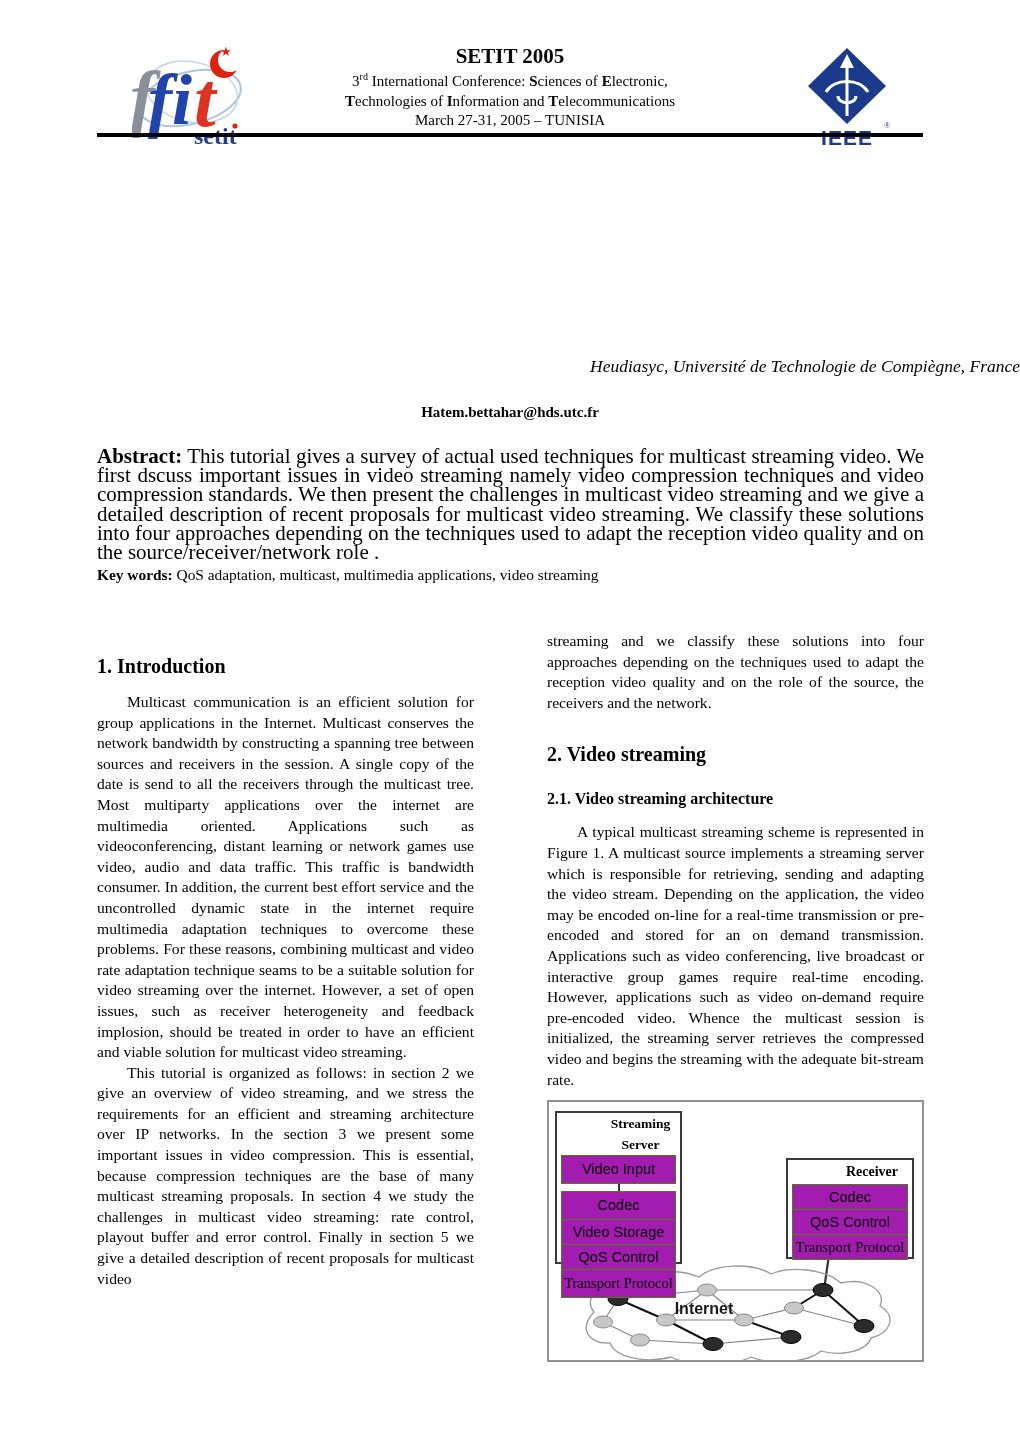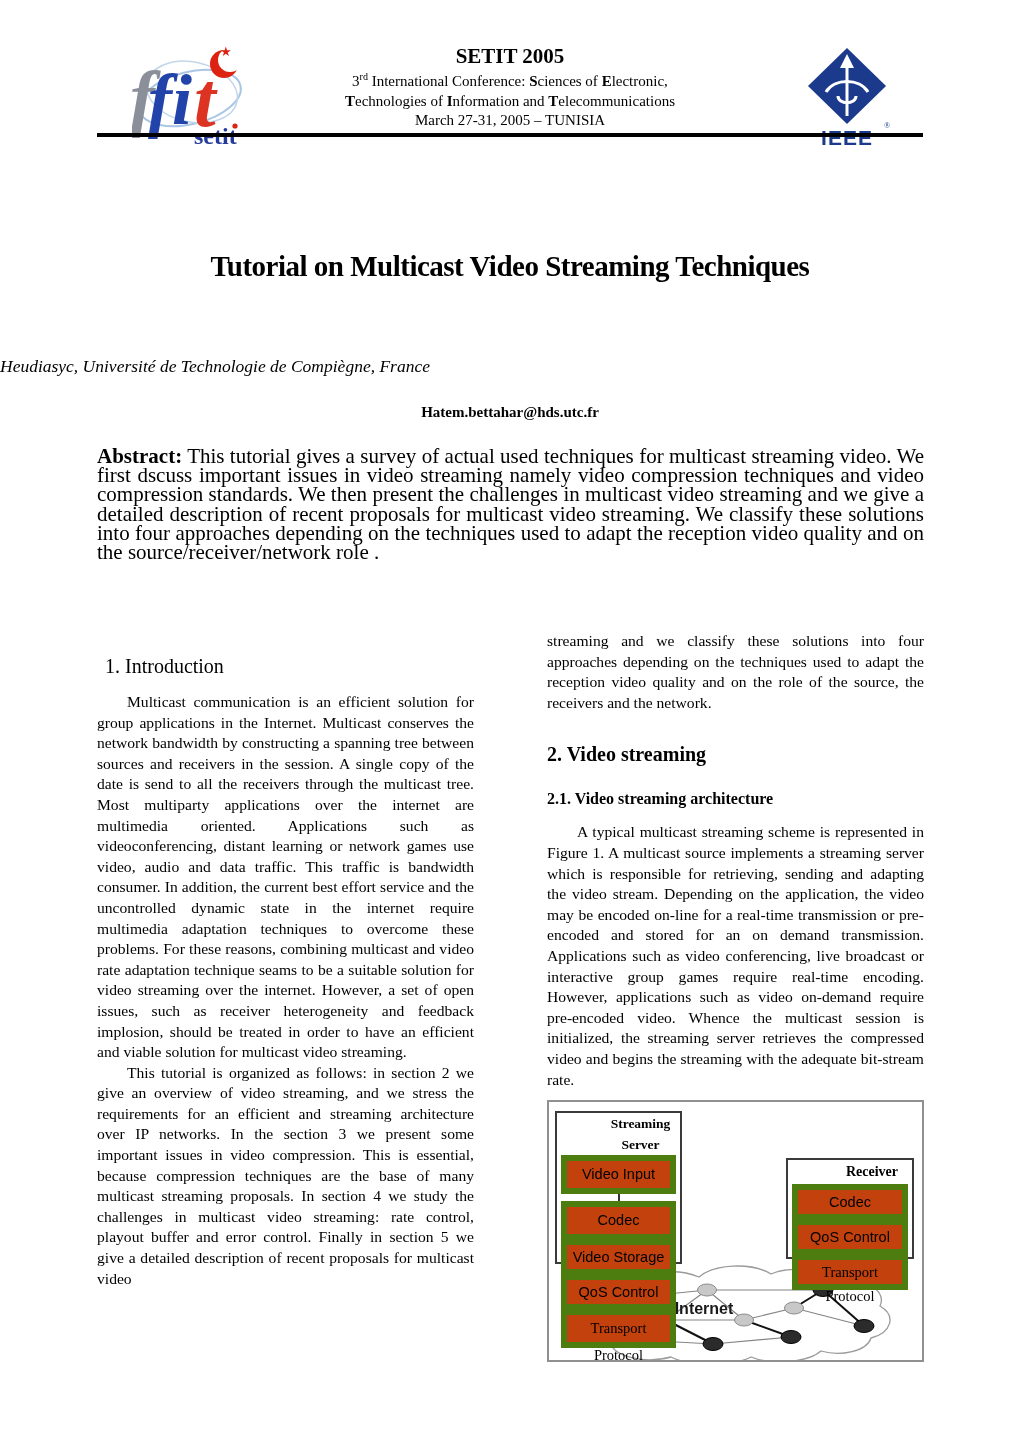--- a/index.html
+++ b/index.html
@@ -13,46 +13,46 @@
   .conf-line1 { font-weight:bold; font-size:21px; line-height:21px; }
   .conf-line  { font-size:15px; line-height:19.5px;text-align:center; }
   .conf-line sup { font-size:10px; }
   .conf-line .b { font-weight:bold; }
   .ieee-logo { position:absolute; left:786px; top:46px; width:122px; height:102px; }
   .header-rule { position:absolute; left:97px; top:133px; width:826px; height:4px; background:#000; }
   
   .paper-title { position:absolute; left:0; top:250px; width:100%; text-align:center;
                  font-size:29px; font-weight:bold; letter-spacing:-0.5px; }
   .author      { position:absolute; left:0; top:312px; width:100%; text-align:center; font-size:21px; }
-  .affiliation { position:absolute; left:0; top:356px; width:100%; text-align:left;
+  .affiliation { position:absolute; left:0; top:356px; width:100%; text-align:right;
                  font-size:17.5px; font-style:italic; }
   .email       { position:absolute; left:0; top:404px; width:100%; text-align:center;
                  font-size:15px; font-weight:bold; }
   
   .abstract { position:absolute; left:97px; top:447px; width:827px;
               font-size:21px; line-height:19.2px; text-align:justify; }
   .abstract .lbl, .keywords .lbl { font-weight:bold; }
   .keywords { position:absolute; left:97px; top:566px; width:827px; font-size:15.4px; }
   
   .columns { position:absolute; left:97px; top:631px; width:827px; display:flex; gap:73px; }
   .col { width:377px; }
   .col p { margin:0; font-size:15.6px; line-height:20.6px; text-align:justify; }
   .col p.ind { text-indent:30px; }
-  .h-sec { font-size:20px; font-weight:normal; margin:24px 0 14px 8px; }
+  .h-sec { font-size:20px; font-weight:bold; margin:24px 0 14px 0; }
   .h-sec2 { font-size:20px; font-weight:bold; margin:30px 0 24px 0; }
   .h-sub { font-size:16px; font-weight:bold; margin:0 0 14px 0; }
   
   .fig { position:relative; margin-top:10px; width:373px; height:258px;
          border:2px solid #909090; background:#fff; }
   .net-svg { position:absolute; left:0; top:0; width:100%; height:100%; }
   .srv-box { position:absolute; left:6px; top:9px; width:123px; height:149px;
              border:2px solid #3a3a3a; background:#fff; }
   .box-title { text-align:center; font-weight:bold; font-size:13.5px; line-height:21px;
                font-family:"Liberation Serif", serif;margin-left:44px; }
-  .mod { margin:0 4px; border:6px solid #4d7c0f; background:#c2410c; text-align:center;
+  .mod { margin:0 4px; border:1px solid #4d7c0f; background:#a21caf; text-align:center;
          font-family:"Liberation Sans", sans-serif; font-size:14.5px; }
   .mod + .mod { margin-top:-1px; }
   .mod.serif { font-family:"Liberation Serif", serif; font-size:14.5px; }
   .mod.vin { height:27px; line-height:27px; }
   .connector { width:2px; height:7px; background:#333; margin:0 auto; }
   .mod.r1 { height:27px; line-height:27px; }
   .mod.r2 { height:24px; line-height:24px; }
   .rcv-box { position:absolute; left:237px; top:56px; width:124px; height:97px;
              border:2px solid #3a3a3a; background:#fff; }
   .rcv-box .box-title { font-size:14px; line-height:24px; }
@@ -91,25 +91,25 @@
       <polygon points="61,8 54,22 68,22" fill="#fff"></polygon>
       <path d="M40,46 C48,32 74,32 82,46" stroke="#fff" stroke-width="3" fill="none"></path>
       <path d="M52,50 C52,59 70,59 70,50" stroke="#fff" stroke-width="3" fill="none"></path>
       <text x="98" y="82" font-size="8" fill="#1b3a8c">®</text>
       <text x="61" y="99" text-anchor="middle" font-family="Liberation Sans, sans-serif" font-weight="bold" font-size="21" letter-spacing="1" fill="#1b3a8c">IEEE</text>
     </svg>
   </div>
 
   <div class="header-rule"></div>
 
-  <div class="paper-title">Tutorial on Multicast Video Streaming Techniques</div>
   <div class="affiliation">Heudiasyc, Université de Technologie de Compiègne, France</div>
   <div class="email">Hatem.bettahar@hds.utc.fr</div>
 
   <div class="abstract"><span class="lbl">Abstract:</span><span> This tutorial gives a survey of actual used techniques for multicast streaming video. We first dscuss important issues in video streaming namely video compression techniques and video compression standards. We then present the challenges in multicast video streaming and we give a detailed description of recent proposals for multicast video streaming. We classify these solutions into four approaches depending on the techniques used to adapt the reception video quality and on the source/receiver/network role .</span></div>
+  <div class="keywords"><span class="lbl">Key words:</span><span> QoS adaptation, multicast, multimedia applications, video streaming</span></div>
 
   <div class="columns">
 
     <div class="col">
       <div class="h-sec">1. Introduction</div>
       <p class="ind">Multicast communication is an efficient solution for group applications in the Internet. Multicast conserves the network bandwidth by constructing a spanning tree between sources and receivers in the session. A single copy of the date is send to all the receivers through the multicast tree. Most multiparty applications over the internet are multimedia oriented. Applications such as videoconferencing, distant learning or network games use video, audio and data traffic. This traffic is bandwidth consumer. In addition, the current best effort service and the uncontrolled dynamic state in the internet require multimedia adaptation techniques to overcome these problems. For these reasons, combining multicast and video rate adaptation technique seams to be a suitable solution for video streaming over the internet. However, a set of open issues, such as receiver heterogeneity and feedback implosion, should be treated in order to have an efficient and viable solution for multicast video streaming.</p>
       <p class="ind">This tutorial is organized as follows: in section 2 we give an overview of video streaming, and we stress the requirements for an efficient and streaming architecture over IP networks. In the section 3 we present some important issues in video compression. This is essential, because compression techniques are the base of many multicast streaming proposals. In section 4 we study the challenges in multicast video streaming: rate control, playout buffer and error control. Finally in section 5 we give a detailed description of recent proposals for multicast video</p>
     </div>
 
     <div class="col">

